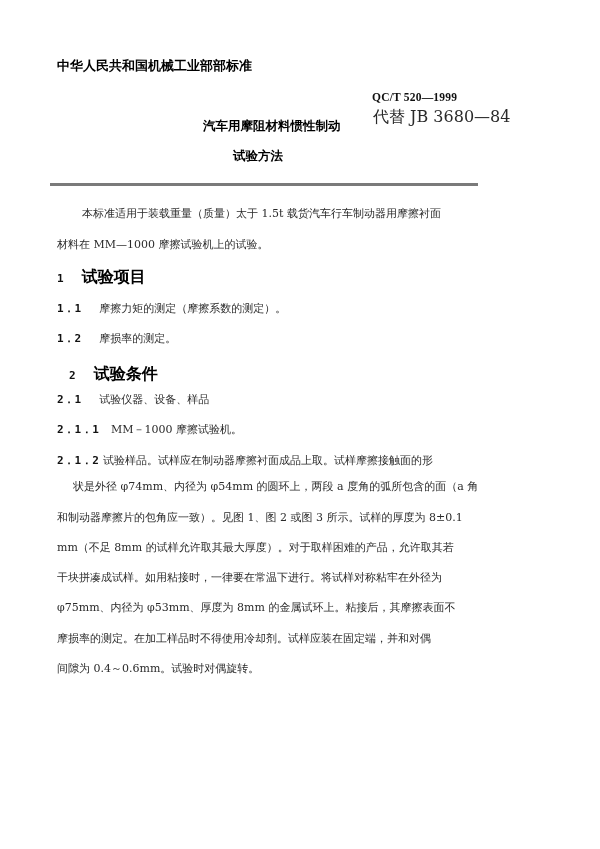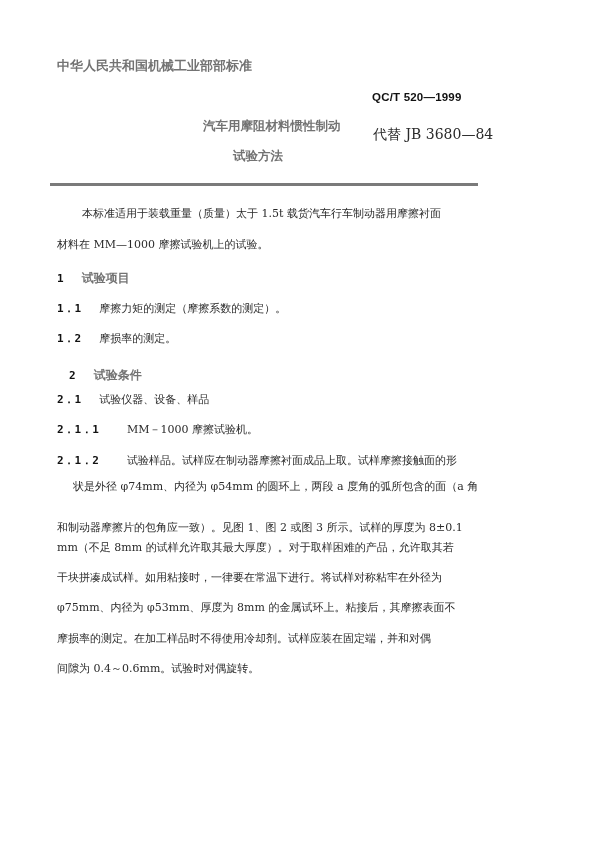--- a/index.html
+++ b/index.html
@@ -12,68 +12,68 @@
       height: 849px;
       position: relative;
       overflow: hidden;
       color: #1a1a1a;
       font-family: "DejaVu Serif", "Liberation Serif", serif;
     }
     .abs { position: absolute; white-space: nowrap; }
     .bold-sans {
       font-family: "DejaVu Sans", "Liberation Sans", sans-serif;
       font-weight: bold;
-      color: #737373;
+      color: #000000;
     }
     .serif {
       font-family: "DejaVu Serif", "Liberation Serif", serif;
       color: #2a2a2a;
     }
     .mono-bold {
-      font-family: Liberation Sans, sans-serif;
+      font-family: Liberation Serif, serif;
       font-weight: bold;
       color: #111;
     }
 
     #issuer { left: 57px; top: 57px; font-size: 13px; }
     #std-number { left: 372px; top: 91px; font-size: 11.5px; letter-spacing: 0.2px; }
     #title-line1 { left: 203px; top: 118px; font-size: 12.5px; }
     #title-line2 { left: 233px; top: 148px; font-size: 12.5px; }
-    #replaces { left: 373px; top: 126px; font-size: 14px; }
+    #replaces { left: 373px; top: 107px; font-size: 16px; }
 
     #rule {
       left: 50px; top: 183px;
       width: 428px; height: 3px;
       background: #7a7a7a;
     }
 
     .body-text { font-size: 11px; }
     .num {
       font-family: "DejaVu Sans Mono", "Liberation Mono", monospace;
       font-weight: bold;
       font-size: 11px;
       color: #111;
       display: inline-block;
     }
-    .heading { font-size: 12px; }
+    .heading { font-size: 16px; }
 
     #intro-1 { left: 82px; top: 206px; }
     #intro-2 { left: 57px; top: 237px; }
 
     #sec1 { left: 57px; top: 267px; }
     #sec1-1 { left: 57px; top: 297px; }
     #sec1-2 { left: 57px; top: 327px; }
 
     #sec2 { left: 57px; top: 364px; margin-left: 12px; }
     #sec2-1 { left: 57px; top: 388px; }
     #sec2-1-1 { left: 57px; top: 418px; }
     #sec2-1-2 { left: 57px; top: 449px; }
 
     #p-line2 { left: 57px; top: 479px; margin-left: 16px; }
-    #p-line3 { left: 57px; top: 510px; margin-top: 10px; }
+    #p-line3 { left: 57px; top: 510px; }
     #p-line4 { left: 57px; top: 540px; }
     #p-line5 { left: 57px; top: 570px; }
     #p-line6 { left: 57px; top: 600px; }
     #p-line7 { left: 57px; top: 631px; }
     #p-line8 { left: 57px; top: 661px; }
 
     .sec-label { margin-left: 18px; }
   </style>
 </head>
 <body>
@@ -99,24 +99,24 @@
   <span class="num">1．2</span><span class="serif body-text sec-label">摩损率的测定。</span>
 </div>
 
 <div class="abs" id="sec2">
   <span class="num">2</span><span class="bold-sans heading sec-label">试验条件</span>
 </div>
 <div class="abs" id="sec2-1">
   <span class="num">2．1</span><span class="serif body-text sec-label">试验仪器、设备、样品</span>
 </div>
 <div class="abs" id="sec2-1-1">
-  <span class="num">2．1．1</span><span class="serif body-text" style="margin-left:28px">MM－1000 摩擦试验机。</span>
+  <span class="num">2．1．1</span><span class="serif body-text" style="margin-left:12px">MM－1000 摩擦试验机。</span>
 </div>
 <div class="abs" id="sec2-1-2">
-  <span class="num">2．1．2</span><span class="serif body-text" style="margin-left:28px">试验样品。试样应在制动器摩擦衬面成品上取。试样摩擦接触面的形</span>
+  <span class="num">2．1．2</span><span class="serif body-text" style="margin-left:4px">试验样品。试样应在制动器摩擦衬面成品上取。试样摩擦接触面的形</span>
 </div>
 
 <div class="abs serif body-text" id="p-line2">状是外径 φ74mm、内径为 φ54mm 的圆环上，两段 a 度角的弧所包含的面（a 角</div>
 <div class="abs serif body-text" id="p-line3">和制动器摩擦片的包角应一致）。见图 1、图 2 或图 3 所示。试样的厚度为 8±0.1</div>
 <div class="abs serif body-text" id="p-line4">mm（不足 8mm 的试样允许取其最大厚度）。对于取样困难的产品，允许取其若</div>
 <div class="abs serif body-text" id="p-line5">干块拼凑成试样。如用粘接时，一律要在常温下进行。将试样对称粘牢在外径为</div>
 <div class="abs serif body-text" id="p-line6">φ75mm、内径为 φ53mm、厚度为 8mm 的金属试环上。粘接后，其摩擦表面不</div>
 <div class="abs serif body-text" id="p-line7">摩损率的测定。在加工样品时不得使用冷却剂。试样应装在固定端，并和对偶</div>
 <div class="abs serif body-text" id="p-line8">间隙为 0.4～0.6mm。试验时对偶旋转。</div>
 

